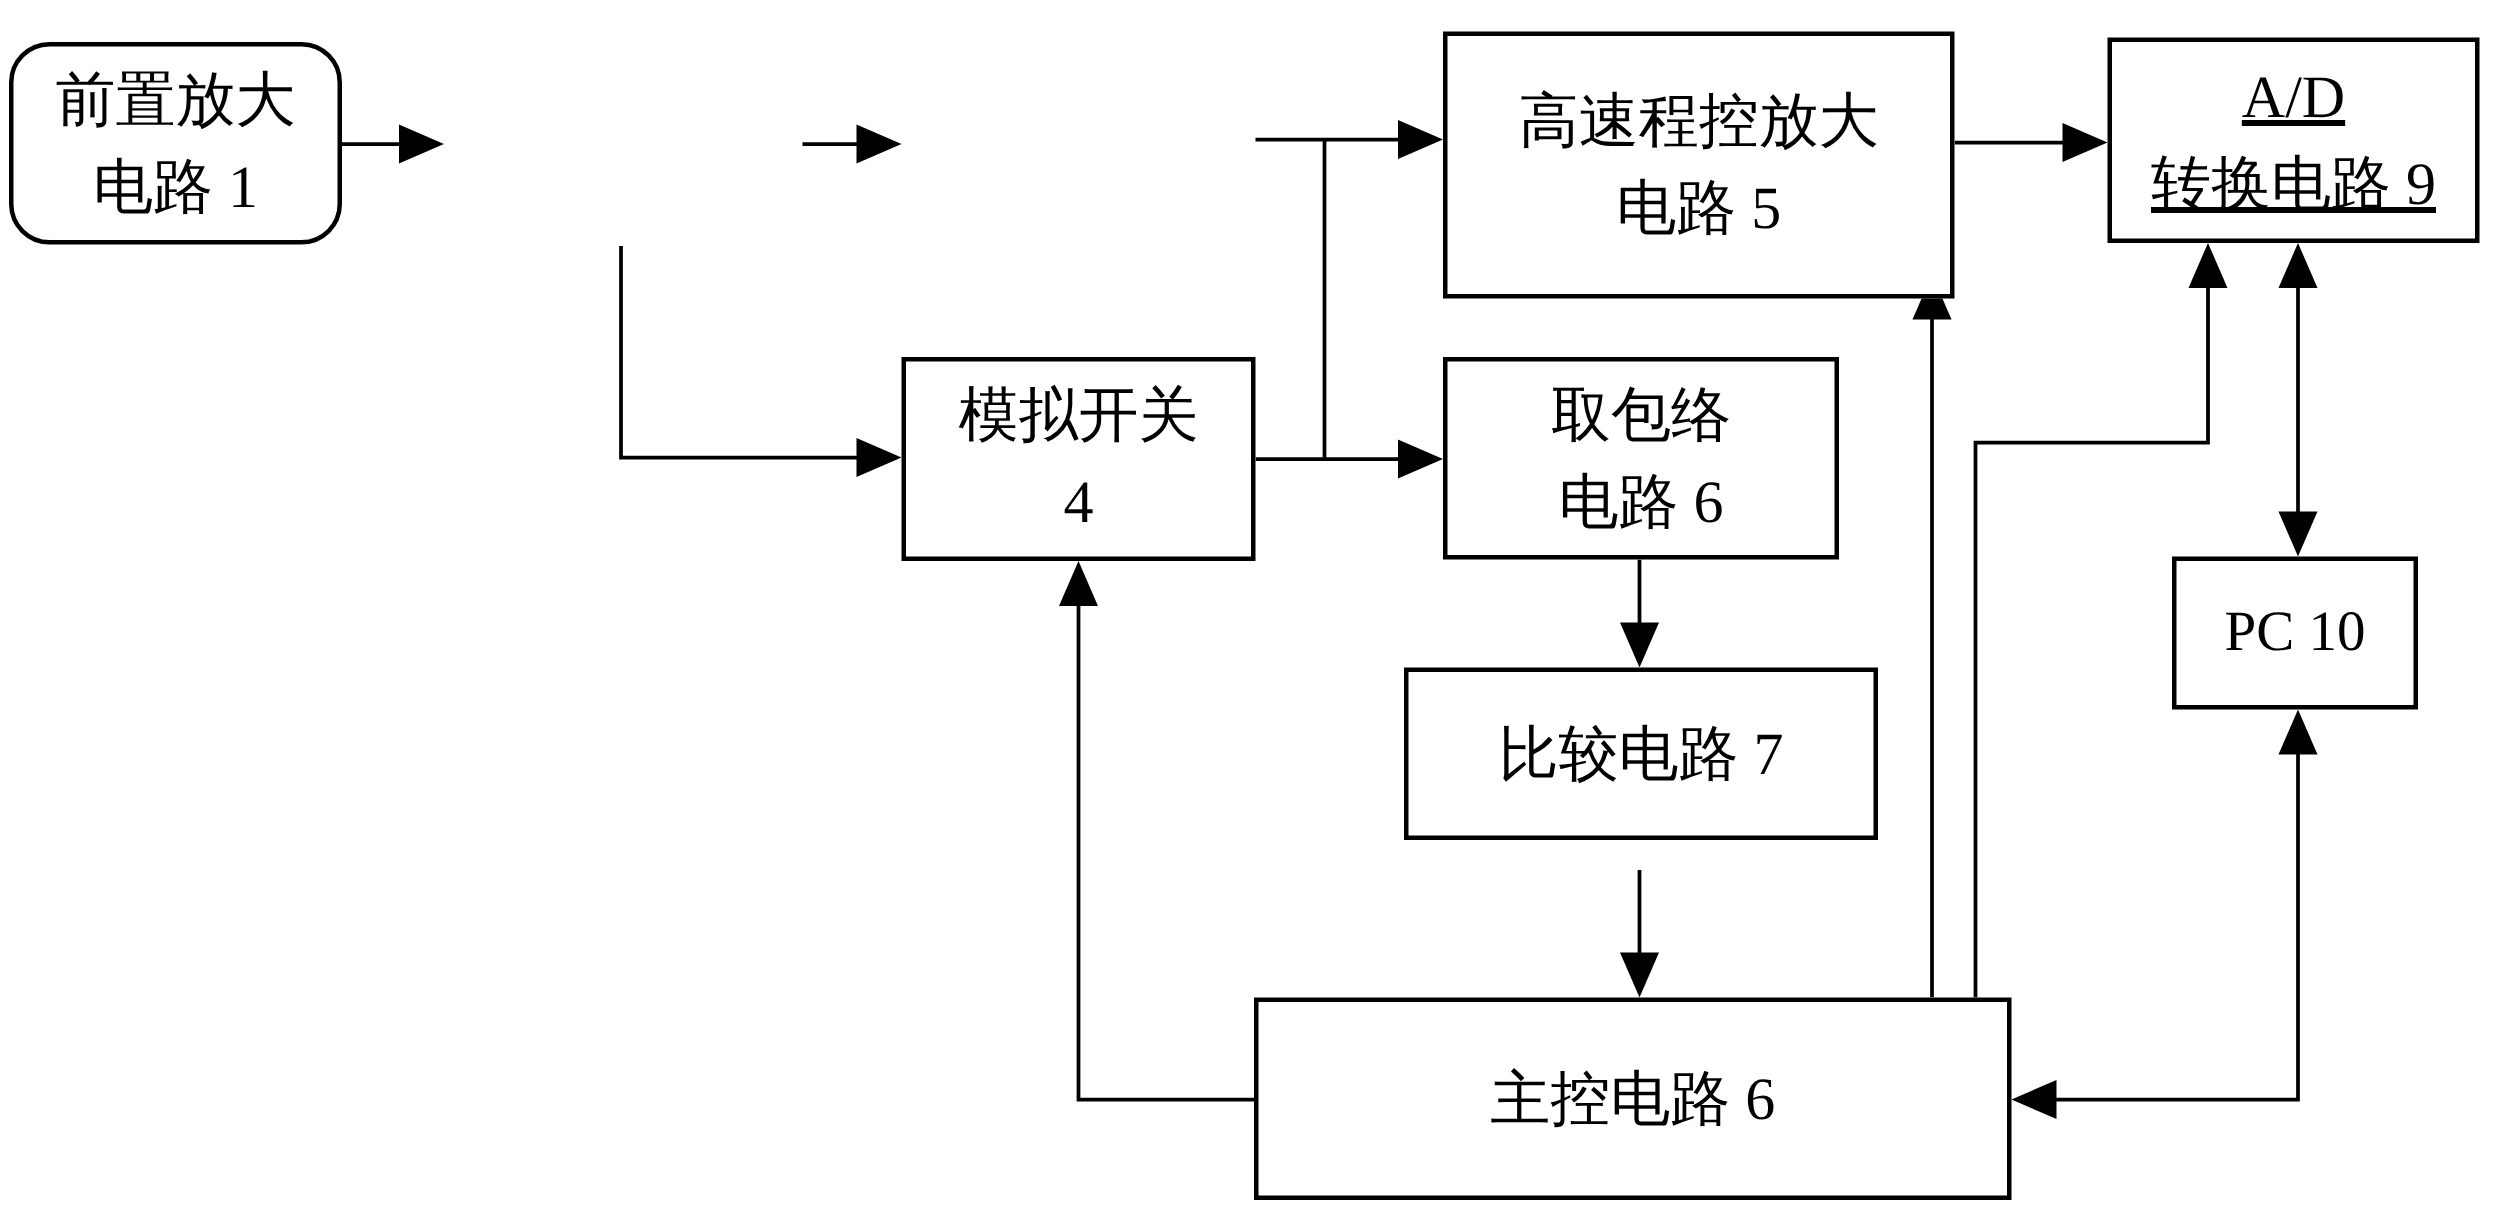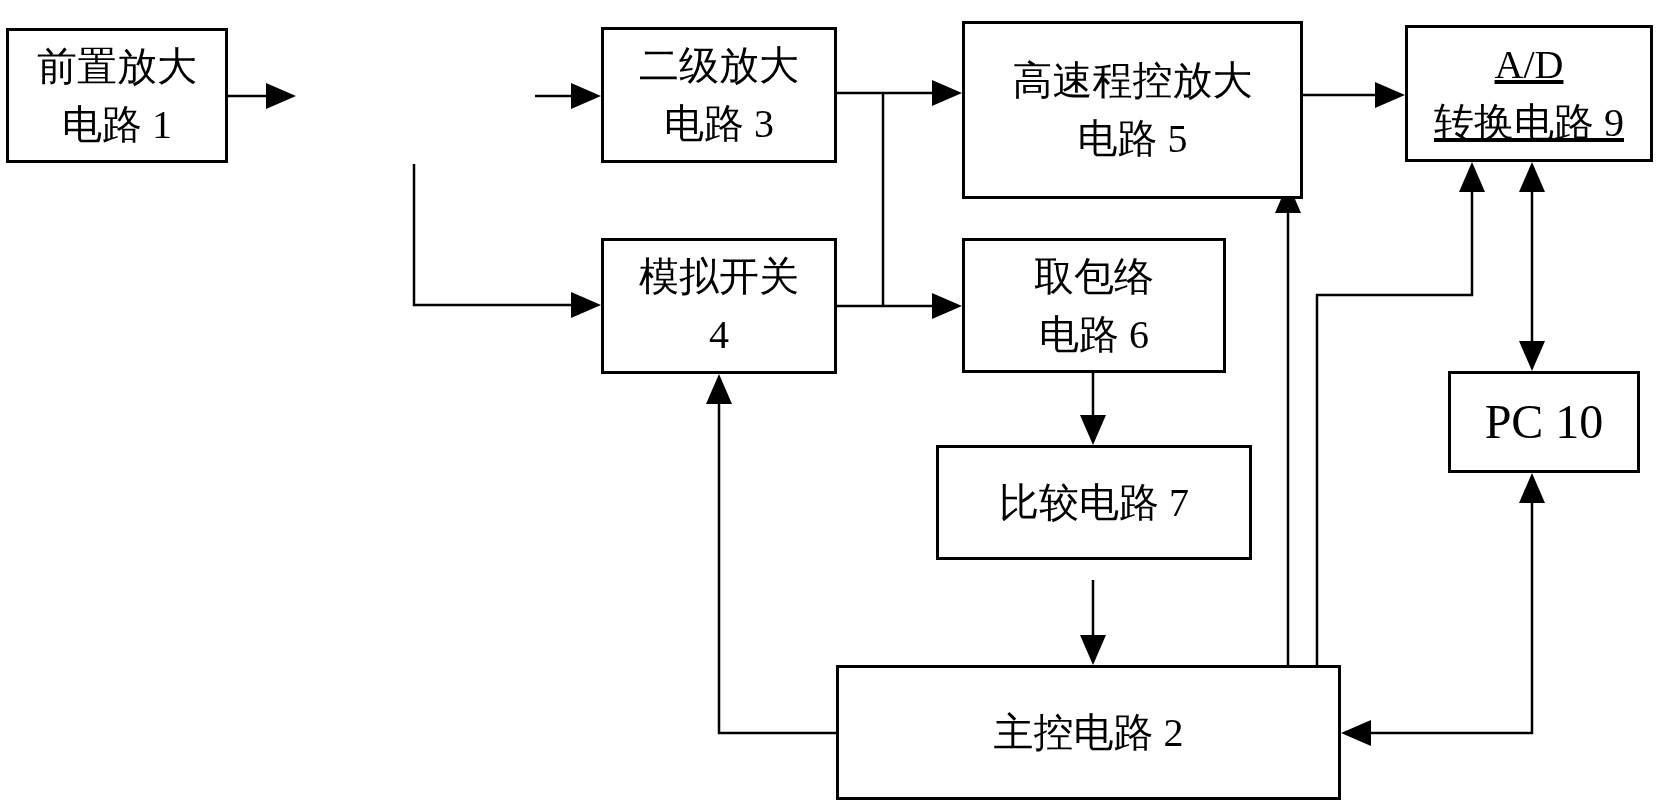--- a/index.html
+++ b/index.html
@@ -24,30 +24,30 @@
     align-items: center;
     justify-content: center;
     text-align: center;
     color: #000000;
     font-size: 40px;
     line-height: 1.45;
     white-space: pre-line;
     box-sizing: border-box;
   }
   
-  .b1  { left: 6px;    top: 28px;  width: 222px; height: 135px; }
+  .b1  { left: 6px;    top: 28px;  width: 222px; height: 135px; border-radius: 27px; }
   .b2  { left: 295px;  top: 26px;  width: 240px; height: 138px; }
   .b3  { left: 601px;  top: 27px;  width: 236px; height: 136px; }
   .b4  { left: 601px;  top: 238px; width: 236px; height: 136px; }
   .b5  { left: 962px;  top: 5px;   width: 341px; height: 178px; margin-top: 16px; }
   .b6  { left: 962px;  top: 238px; width: 264px; height: 135px; }
   .b7  { left: 936px;  top: 445px; width: 316px; height: 115px; }
   .b8  { left: 836px;  top: 665px; width: 505px; height: 135px; }
   .b9  { left: 1405px; top: 25px;  width: 248px; height: 137px; text-decoration: underline; }
-  .b10 { left: 1448px; top: 371px; width: 192px; height: 102px; font-size: 48px; }
+  .b10 { left: 1448px; top: 371px; width: 164px; height: 102px; font-size: 38px; }
   svg path { stroke: #000000; stroke-width: 2.5; fill: none; }
   svg polygon { fill: #000000; stroke: none; }
 </style>
 </head>
 <body>
 
 <div class="diagram">
 
   <svg class="connector-layer" viewBox="0 0 1662 806" xmlns="http://www.w3.org/2000/svg" aria-hidden="true">
 
@@ -115,27 +115,25 @@
 
     <g>
       <path d="M1532 502 V733 H1370"></path>
       <polygon points="1532,473 1519,503 1545,503"></polygon>
       <polygon points="1341,733 1371,720 1371,746"></polygon>
     </g>
   </svg>
 
   <div class="block b1">前置放大
 电路 1</div>
-  <div class="block b3">二级放大
-电路 3</div>
   <div class="block b4">模拟开关
 4</div>
   <div class="block b5">高速程控放大
 电路 5</div>
   <div class="block b6">取包络
 电路 6</div>
   <div class="block b7">比较电路 7</div>
-  <div class="block b8">主控电路 2</div>
+  <div class="block b8">主控电路 6</div>
   <div class="block b9">A/D
 转换电路 9</div>
   <div class="block b10">PC 10</div>
 
 </div>
 
 </body></html>

